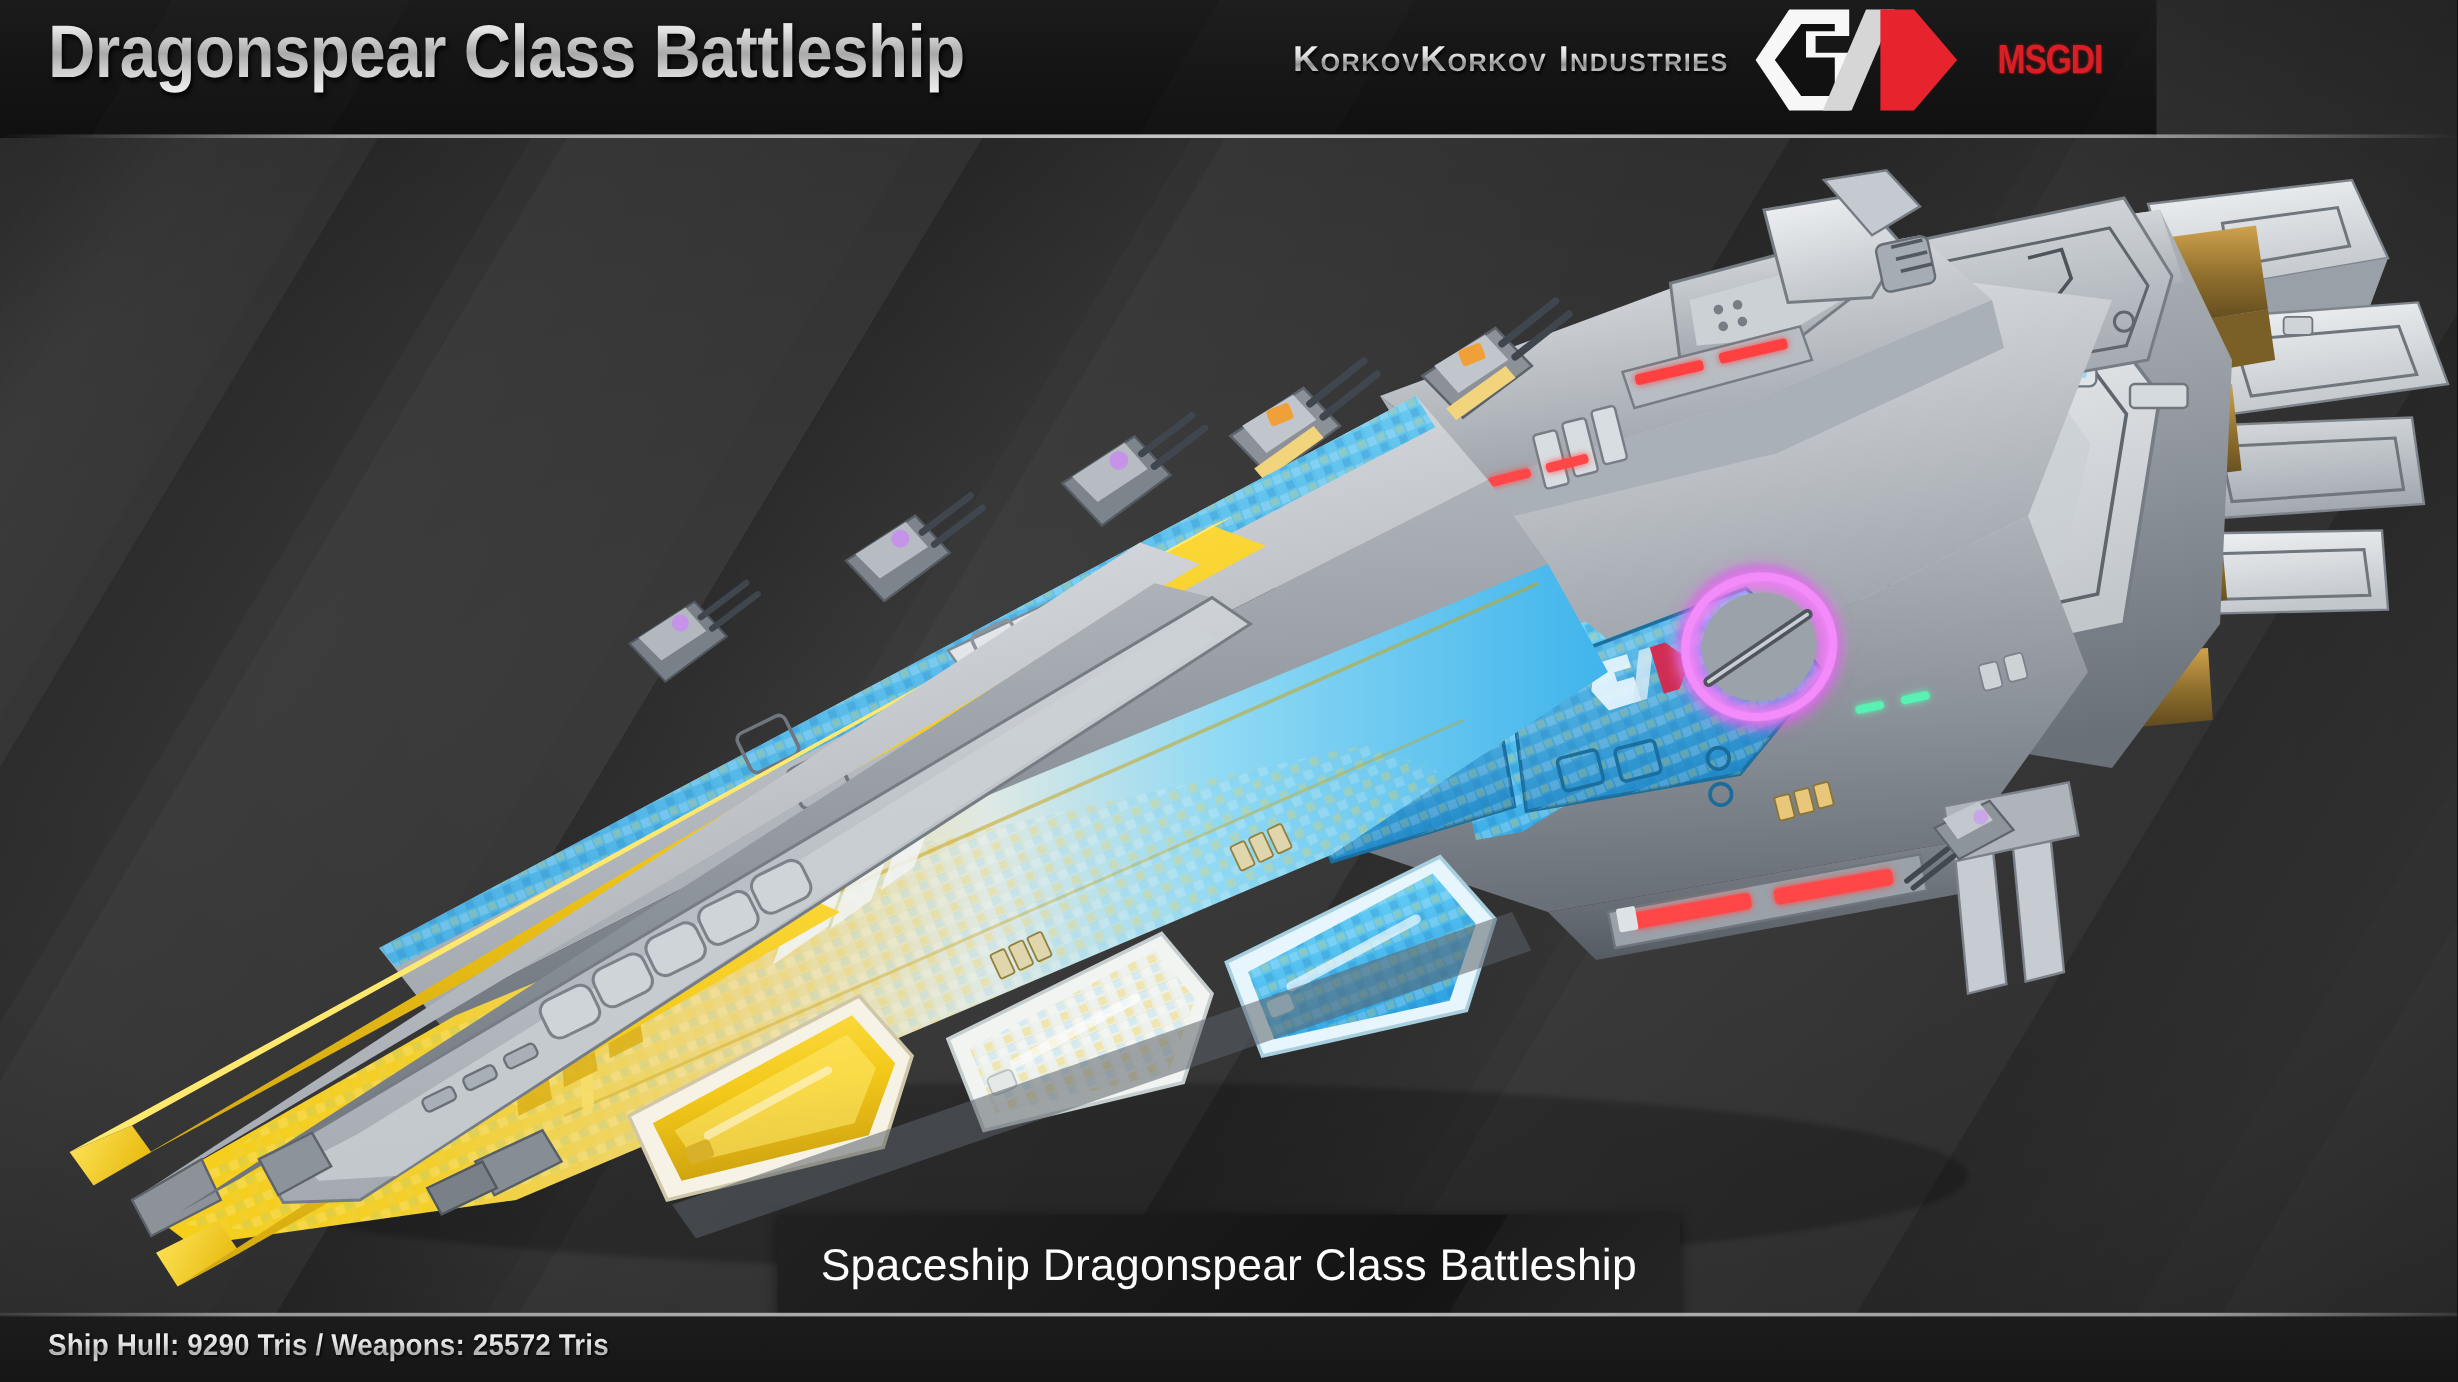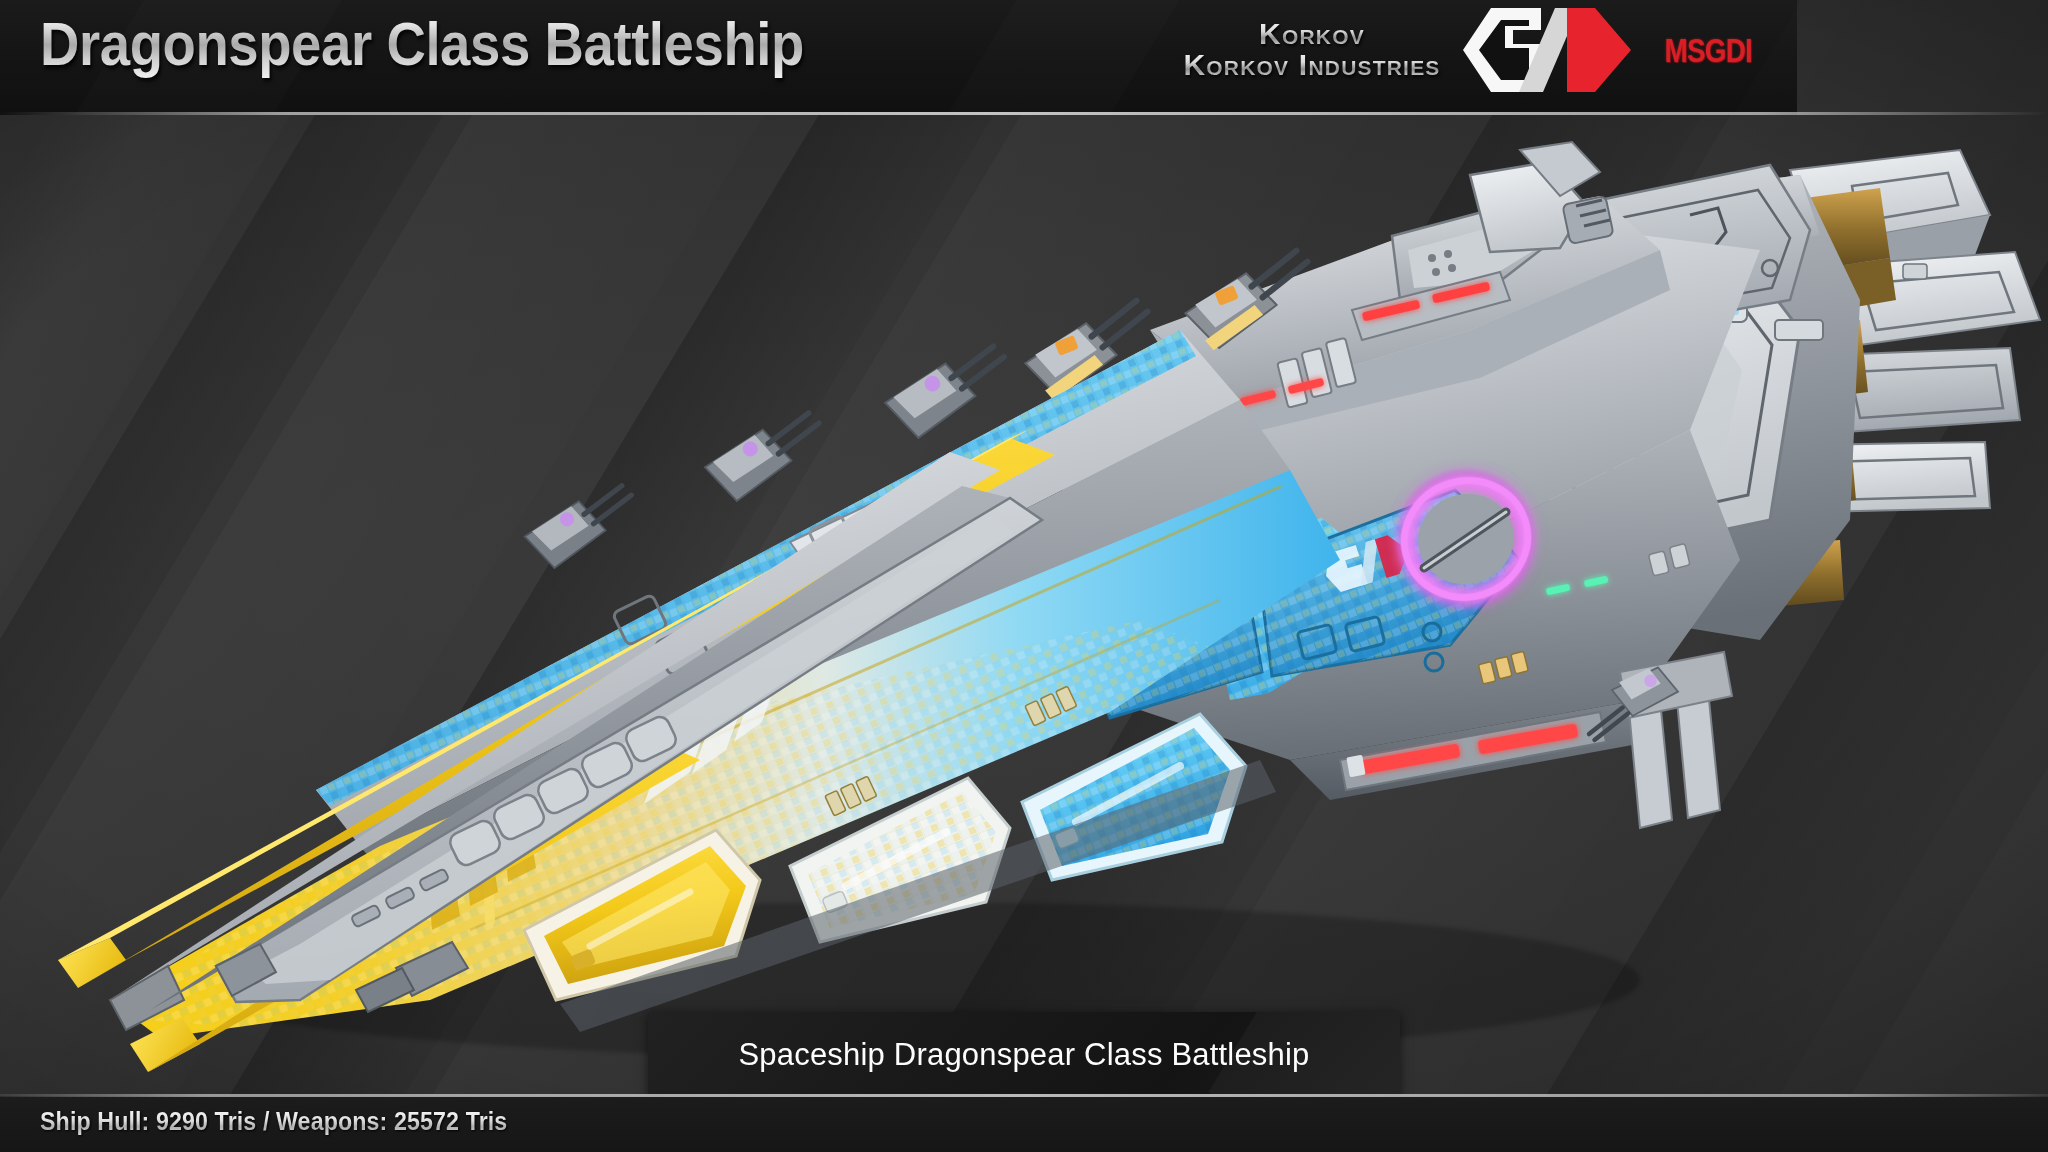--- a/index.html
+++ b/index.html
@@ -53,21 +53,21 @@
     transform:scaleX(.88);transform-origin:left center;
     background:linear-gradient(180deg,#f4f4f4 0%,#e3e3e3 24%,#a9a9a9 52%,#cfcfcf 72%,#f2f2f2 100%);
     -webkit-background-clip:text;background-clip:text;color:transparent;
     -webkit-text-fill-color:transparent;
     filter:drop-shadow(2px 3px 2px rgba(0,0,0,.85));
     white-space:nowrap;
   }
 
   
   .brand{position:absolute;right:36px;top:4px;display:flex;align-items:center;gap:14px;}
-  .brand-words{display:flex;flex-direction:column;align-items:center;line-height:1.02;}
+  .brand-words{display:flex;flex-direction:row;align-items:flex-start;line-height:1.02;}
   .brand-words span{
     font-family:"Liberation Sans Narrow","Liberation Sans",sans-serif;
     font-weight:bold;font-size:30px;font-variant:small-caps;letter-spacing:1.2px;
     background:linear-gradient(180deg,#fdfdfd 0%,#d8d8d8 40%,#8e8e8e 62%,#cacaca 85%,#efefef 100%);
     -webkit-background-clip:text;background-clip:text;color:transparent;
     -webkit-text-fill-color:transparent;
     filter:drop-shadow(1.5px 2px 1.5px rgba(0,0,0,.9));
     white-space:nowrap;
   }
   .brand-mark{width:184px;height:92px;display:block;}
@@ -85,21 +85,21 @@
 
   
   .caption{
     position:absolute;left:648px;top:1012px;width:752px;height:86px;
     background:linear-gradient(135deg,#212121 0%,#191919 40%,#141414 70%,#1d1d1d 100%);
     box-shadow:0 2px 10px rgba(0,0,0,.55);
     display:flex;align-items:center;justify-content:center;overflow:hidden;
   }
   .caption .capstreak{position:absolute;right:-10%;top:-60%;width:230px;height:240%;transform:rotate(31deg);background:rgba(255,255,255,.035);}
   .caption span{
-    position:relative;color:#fdfdfd;font-size:31px;letter-spacing:.2px;
+    position:relative;color:#fdfdfd;font-size:37px;letter-spacing:.2px;
     font-family:"Liberation Sans","DejaVu Sans",sans-serif;
   }
 
   
   .footer{
     position:absolute;left:0;top:1096px;width:2048px;height:56px;
     background:linear-gradient(180deg,#1c1c1c 0%,#161616 100%);
   }
   .footer-rule{
     position:absolute;left:0;top:1094px;width:2048px;height:3px;

